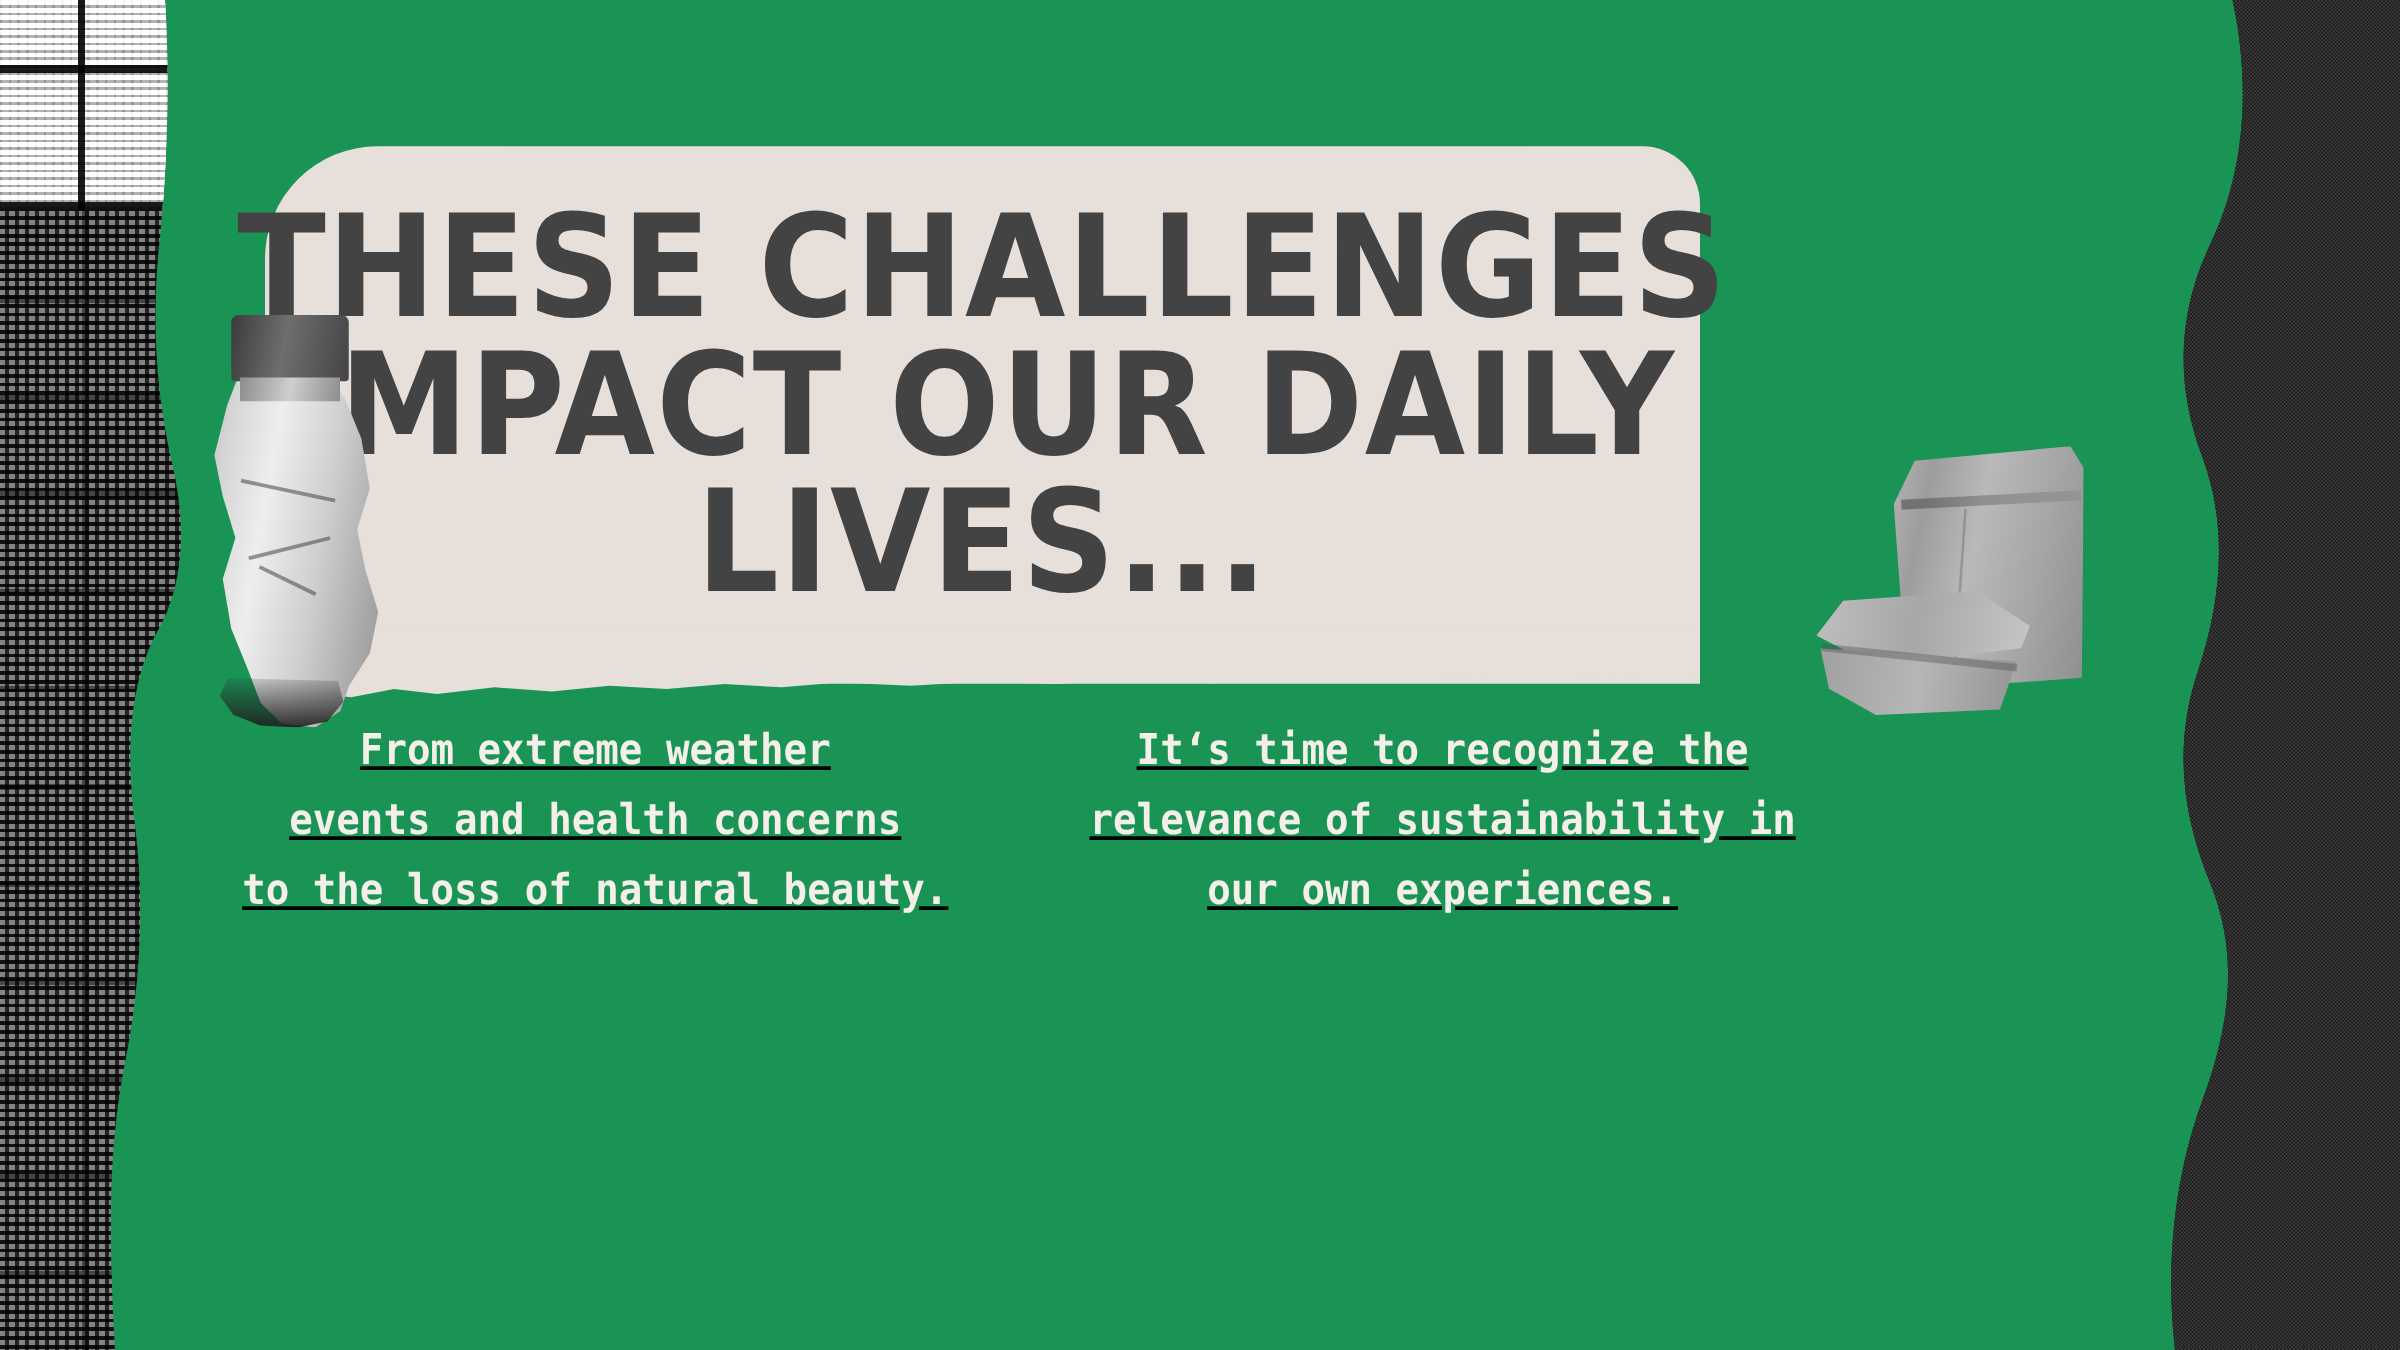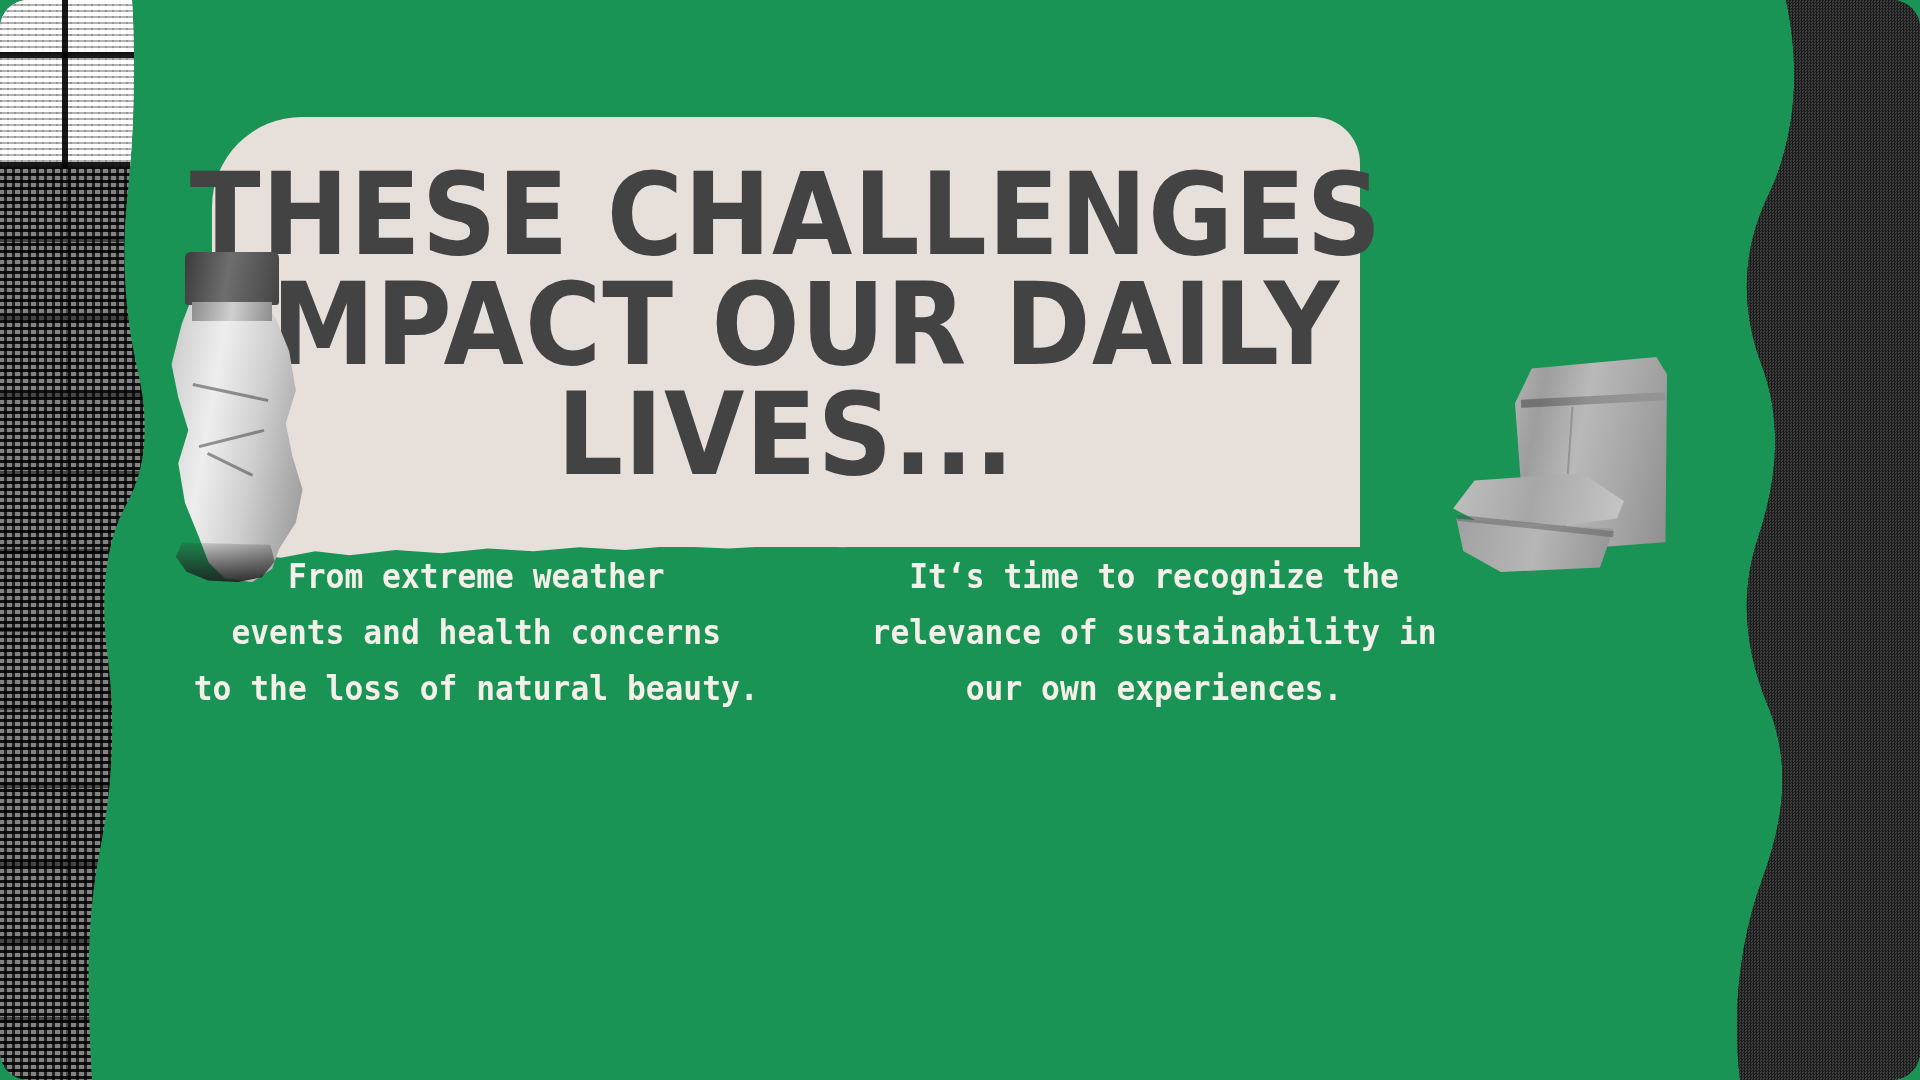--- a/index.html
+++ b/index.html
@@ -2,21 +2,21 @@
 <html><head>
 <meta charset="utf-8">
 <style>
   html,body{margin:0;padding:0;}
   body{
     width:1920px;height:1080px;overflow:hidden;
     background:#199455;
     font-family:"Liberation Sans", sans-serif;
     position:relative;
   }
-  .stage{position:absolute;inset:0;overflow:hidden;border-radius:28px;}
+  .stage{position:absolute;inset:0;overflow:hidden;}
 
   
   .bg-green{position:absolute;inset:0;background:#199455;}
 
   
   .left-strip{
     position:absolute;left:0;top:0;width:165px;height:1080px;
     overflow:hidden;
   }
   .left-strip .clipper{
@@ -99,21 +99,21 @@
     font-weight:bold;
     font-size:98px;
     line-height:95px;
     letter-spacing:1px;
     transform:scaleX(1.06) scaleY(1.16);
     transform-origin:50% 0%;
   }
   .headline .hl{display:block;white-space:nowrap;}
 
   
-  .cols{position:absolute;left:150px;top:548px;width:1330px;display:flex;gap:0;}
+  .cols{position:absolute;left:150px;top:572px;width:1330px;display:flex;gap:0;text-decoration:underline;}
   .col{flex:1;text-align:center;color:#F4EFE8;
     font-family:"DejaVu Sans Mono", monospace;
     font-weight:bold;font-size:34px;line-height:56px;
     transform:scaleX(0.92);
   }
   .col .ln{display:block;white-space:nowrap;}
   .col-left{padding-right:18px;}
   .col-right{padding-left:10px;}
 
   

